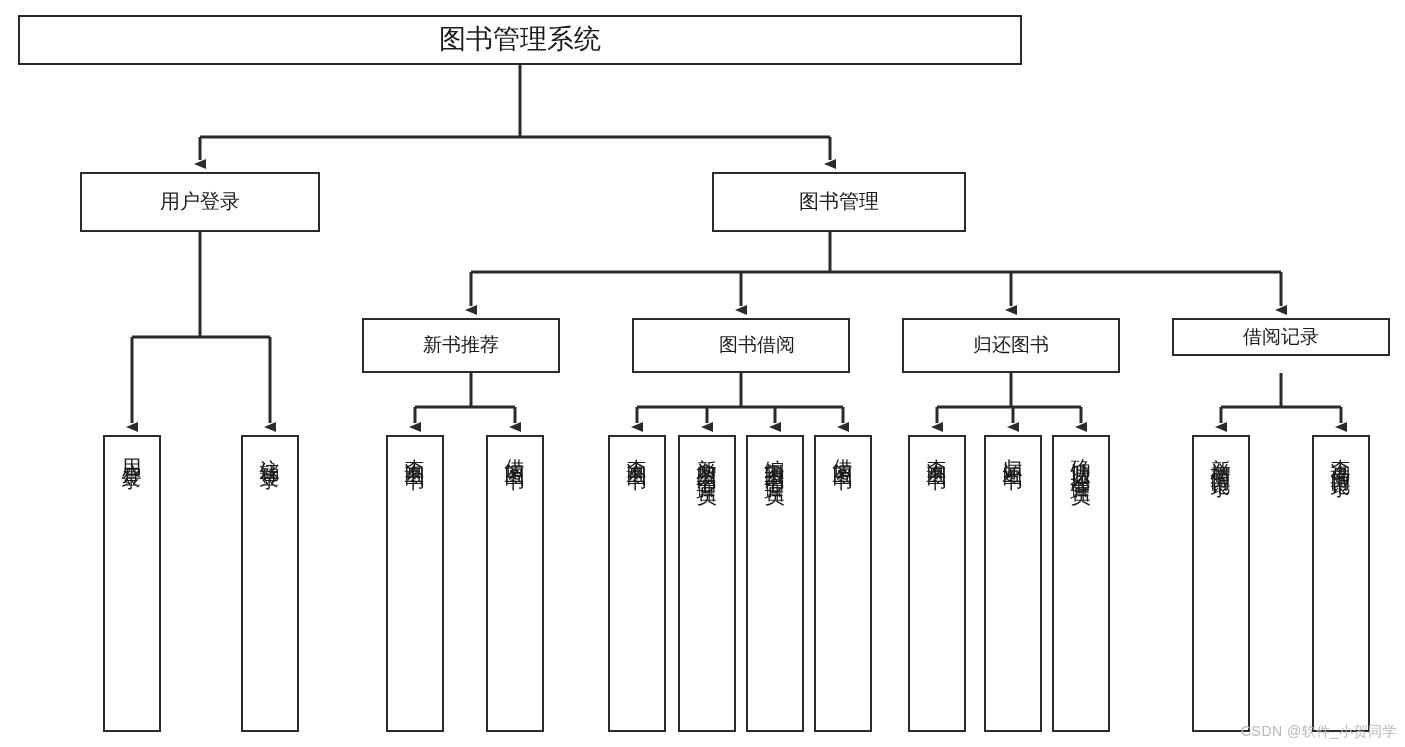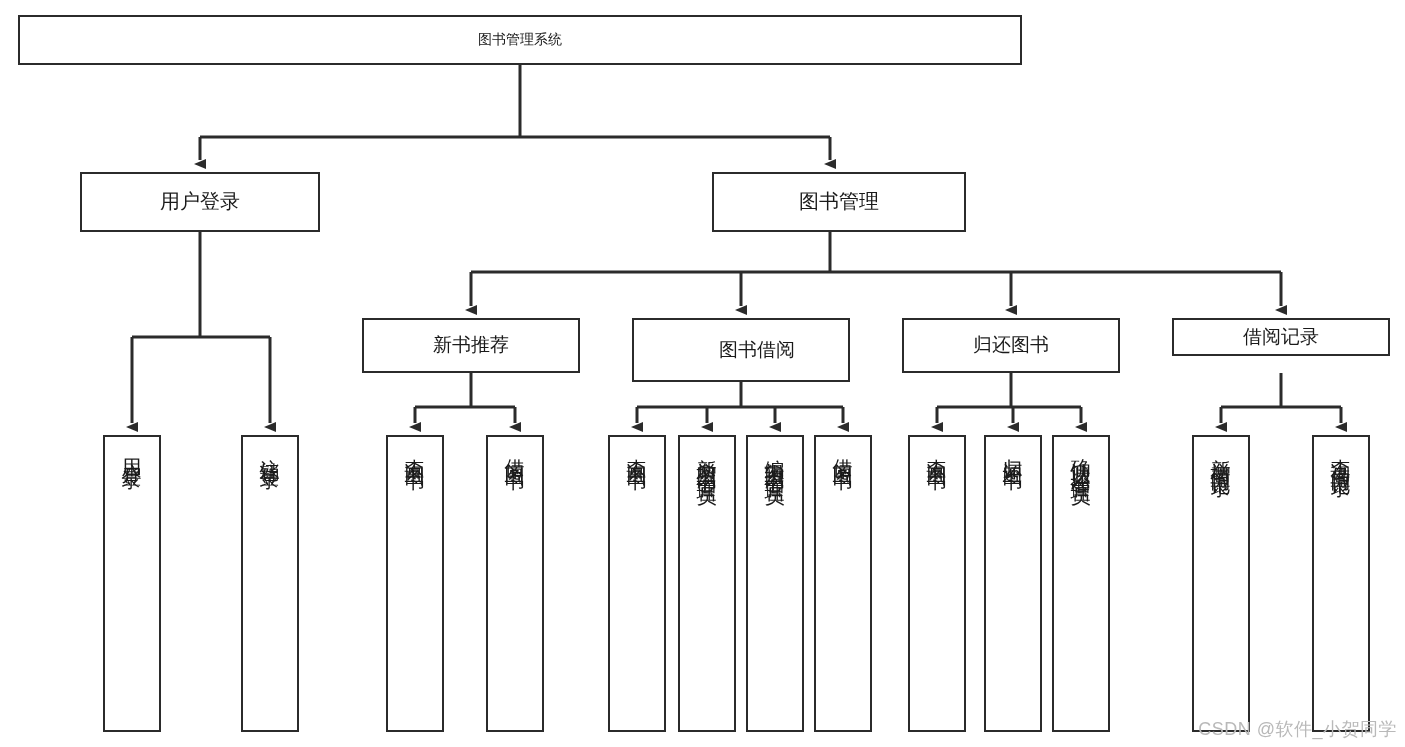--- a/index.html
+++ b/index.html
@@ -30,37 +30,37 @@
     box-sizing: border-box;
     background: #ffffff;
     border: 2px solid #2b2b2b;
     display: flex;
     align-items: center;
     justify-content: center;
     color: #1a1a1a;
     line-height: 1.08;
     text-align: center;
   }
-  .node.root       { font-size: 14px; }
+  .node.root       { font-size: 27px; }
   .node.level1     { font-size: 20px; }
   .node.level2     { font-size: 19px; }
   .node.leaf       { font-size: 20px; align-items: flex-start; padding-top: 6px; }
   .node.leaf .vtext {
     writing-mode: vertical-rl;
     text-orientation: upright;
     letter-spacing: 4px;
     line-height: 1;
     white-space: nowrap;
     display: block;
   }
   .watermark {
     position: absolute;
     right: 8px;
     bottom: 6px;
-    font-size: 18px;
+    font-size: 14px;
     color: #b9b9b9;
     letter-spacing: 0.5px;
     white-space: nowrap;
     user-select: none;
   }
 </style>
 </head>
 <body>
 
 <div id="canvas">
@@ -111,24 +111,24 @@
   <div id="nodes">
       <div class="node root" style="left: 18px; top: 15px; width: 1004px; height: 50px;">
         <span>图书管理系统</span>
       </div>
       <div class="node level1" style="left: 80px; top: 172px; width: 240px; height: 60px;">
         <span>用户登录</span>
       </div>
       <div class="node level1" style="left: 712px; top: 172px; width: 254px; height: 60px;">
         <span>图书管理</span>
       </div>
-      <div class="node level2" style="left: 362px; top: 318px; width: 218px; height: 55px;">
+      <div class="node level2" style="left: 362px; top: 318px; width: 198px; height: 55px;">
         <span>新书推荐</span>
       </div>
-      <div class="node level2" style="left: 632px; top: 318px; width: 218px; height: 64px; padding-left: 32px;">
+      <div class="node level2" style="left: 632px; top: 318px; width: 218px; height: 55px; padding-left: 32px;">
         <span>图书借阅</span>
       </div>
       <div class="node level2" style="left: 902px; top: 318px; width: 218px; height: 55px;">
         <span>归还图书</span>
       </div>
       <div class="node level2" style="left: 1172px; top: 318px; width: 218px; height: 38px;">
         <span>借阅记录</span>
       </div>
       <div class="node leaf" style="left: 103px; top: 435px; width: 58px; height: 297px;">
         <span class="vtext">用户登录</span>

